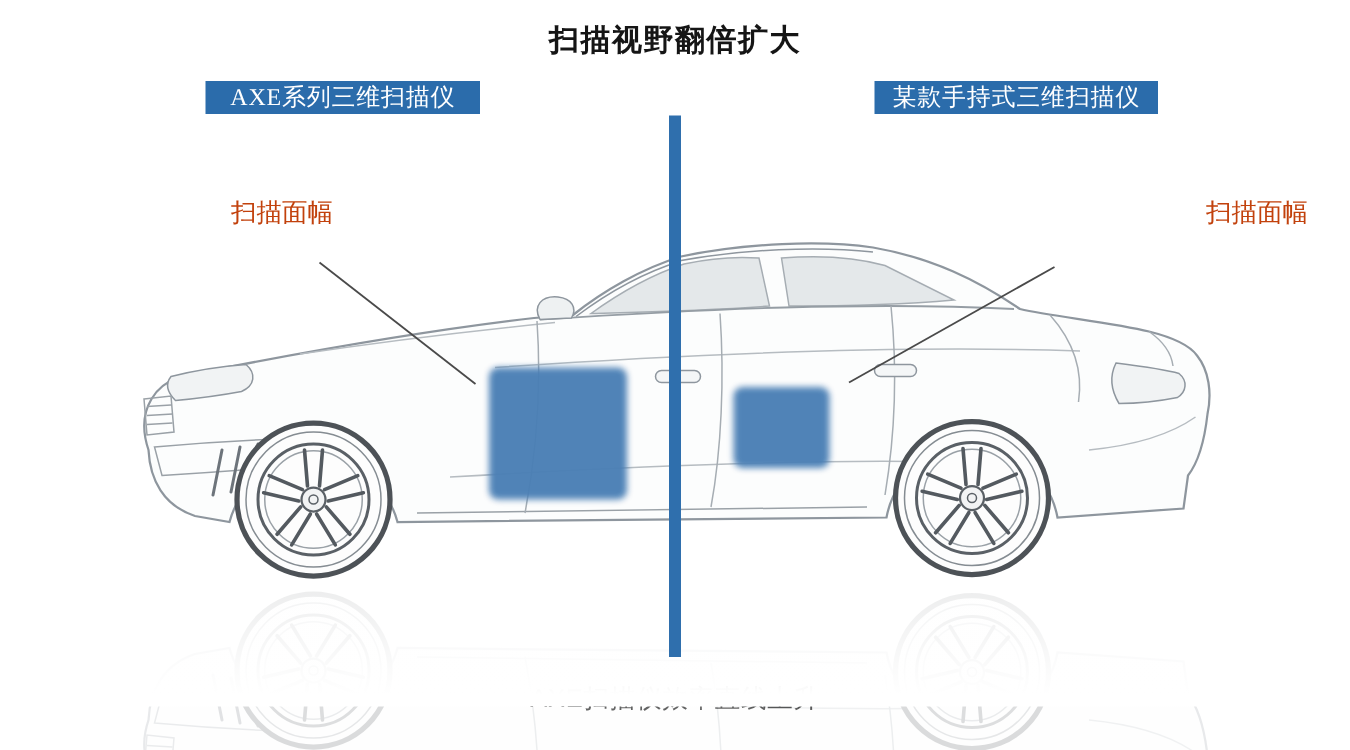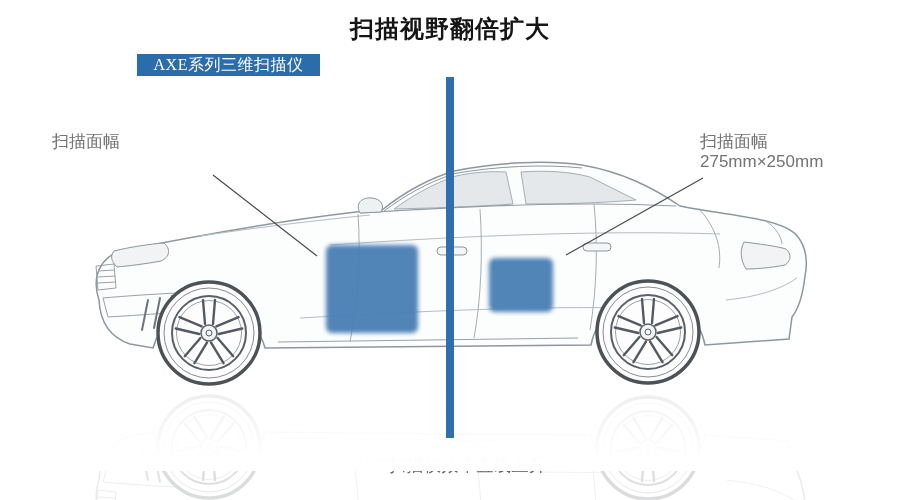--- a/index.html
+++ b/index.html
@@ -2,40 +2,40 @@
 <html style="--header-bg: #2b6cab; --divider: #2f6fad; --scan-area: #4a7fb5; --leader-line: #4a4a4a;"><head>
 <meta charset="utf-8">
 <style>
   html,body{margin:0;padding:0;background:#fff;}
   .stage{
     position:relative;width:900px;height:500px;background:#fff;overflow:hidden;
     font-family:"Liberation Sans","DejaVu Sans",sans-serif;
   }
   .title{
     position:absolute;top:13px;left:0;width:100%;text-align:center;
-    font-size:24px;font-weight:bold;color:#151515;letter-spacing:1px;
+    font-size:20px;font-weight:bold;color:#151515;letter-spacing:1px;
   }
   .hdr{
     position:absolute;top:54px;height:22px;display:flex;align-items:center;justify-content:center;
     background:var(--header-bg,#2b6cab);color:#fff;font-size:16px;font-weight:500;letter-spacing:.5px;font-family:Liberation Serif, serif;
   }
   .hdr-left{left:137px;width:183px;}
   .hdr-right{left:583px;width:189px;}
   .divider{
     position:absolute;left:446px;top:77px;width:8px;height:361px;
     background:var(--divider,#2f6fad);z-index:6;
   }
   .scan{
     position:absolute;background:var(--scan-area,#4a7fb5);border-radius:6px;
     filter:blur(2px);opacity:.96;z-index:4;
   }
   .scan-left{left:326px;top:245px;width:92px;height:88px;}
   .scan-right{left:489px;top:258px;width:64px;height:54px;}
   .anno{
-    position:absolute;top:132px;text-align:left;color:#737373;
+    position:absolute;top:132px;text-align:right;color:#c2410c;
     font-size:17px;line-height:20px;z-index:5;
   }
   .anno-left{left:52px;width:170px;}
   .anno-right{left:700px;width:172px;}
   .footer{
     position:absolute;top:454px;left:0;width:100%;text-align:center;
     font-size:17px;color:#3d3d3d;letter-spacing:.5px;
   }
   .car-svg{position:absolute;left:0;top:0;z-index:1;}
 </style>
@@ -138,27 +138,27 @@
     <use href="#carscene" transform="translate(0,780) scale(1,-1)" opacity="0.2"></use>
     <rect x="20" y="391" width="860" height="80" fill="url(#fadeW)"></rect>
 
     <line x1="213" y1="175" x2="317" y2="256" style="stroke:var(--leader-line,#4a4a4a)" stroke-width="1.2"></line>
     <line x1="703" y1="178" x2="566" y2="255" style="stroke:var(--leader-line,#4a4a4a)" stroke-width="1.2"></line>
   </svg>
 
   <div class="title">扫描视野翻倍扩大</div>
 
   <div class="hdr hdr-left">AXE系列三维扫描仪</div>
+  <div class="hdr hdr-right">某款手持式三维扫描仪</div>
 
   <div class="anno anno-left">
     <div>扫描面幅</div>
   </div>
   <div class="anno anno-right">
     <div>扫描面幅</div>
-    <div>275mm×250mm</div>
   </div>
 
   <div class="scan scan-left"></div>
   <div class="scan scan-right"></div>
 
   <div class="divider"></div>
 
   <div class="footer">AXE扫描仪效率直线上升</div>
 </div>
 

